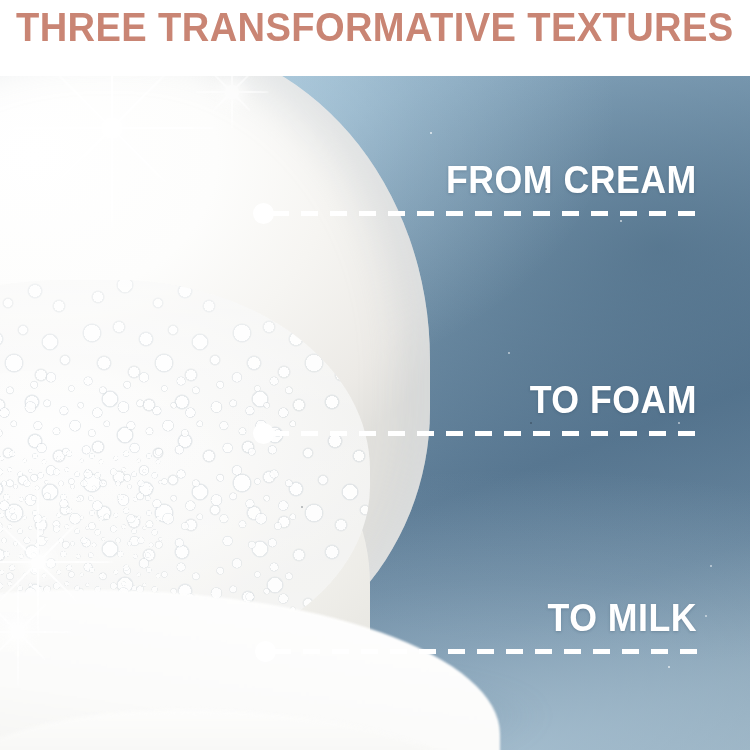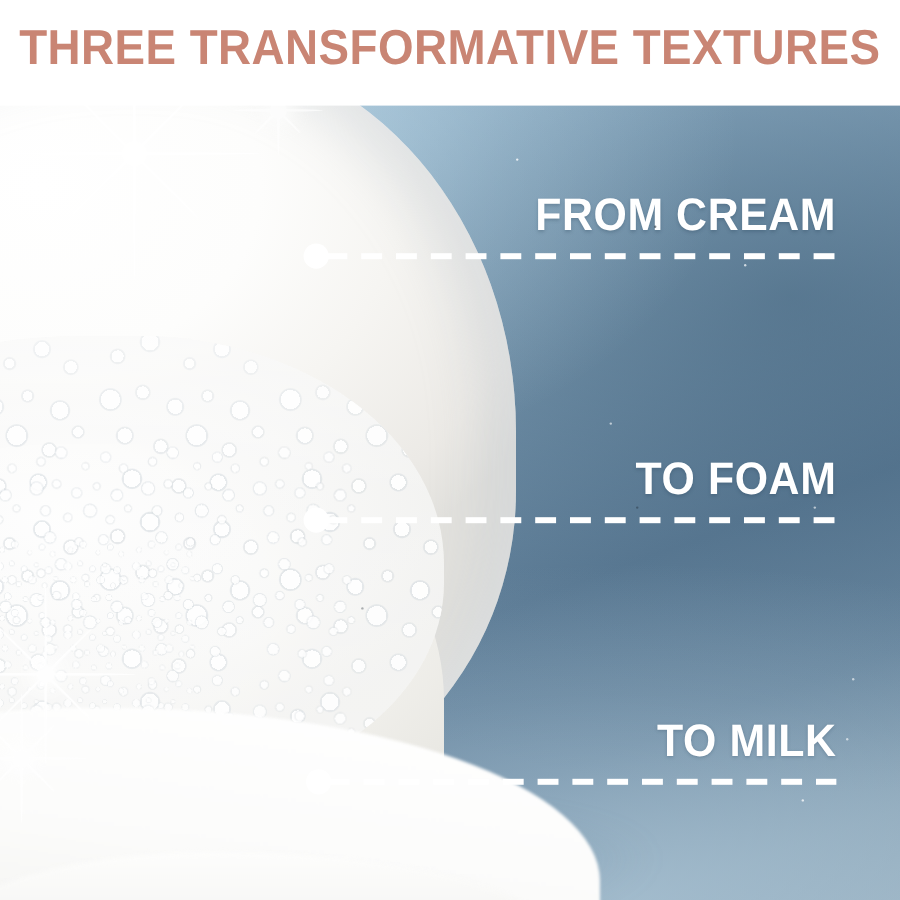--- a/index.html
+++ b/index.html
@@ -12,21 +12,21 @@
     position:relative;
     width:750px;
     height:750px;
     overflow:hidden;
     background:#ffffff;
   }
 
   
   .header-band{
     position:absolute;
-    left:0; top:16px;
+    left:0; top:4px;
     width:750px; height:72px;
     background:#ffffff;
     z-index:40;
     display:flex;
     align-items:center;
     justify-content:center;
   }
   .header-title{
     font-family:"Liberation Sans Narrow","Liberation Sans",sans-serif;
     font-weight:700;

